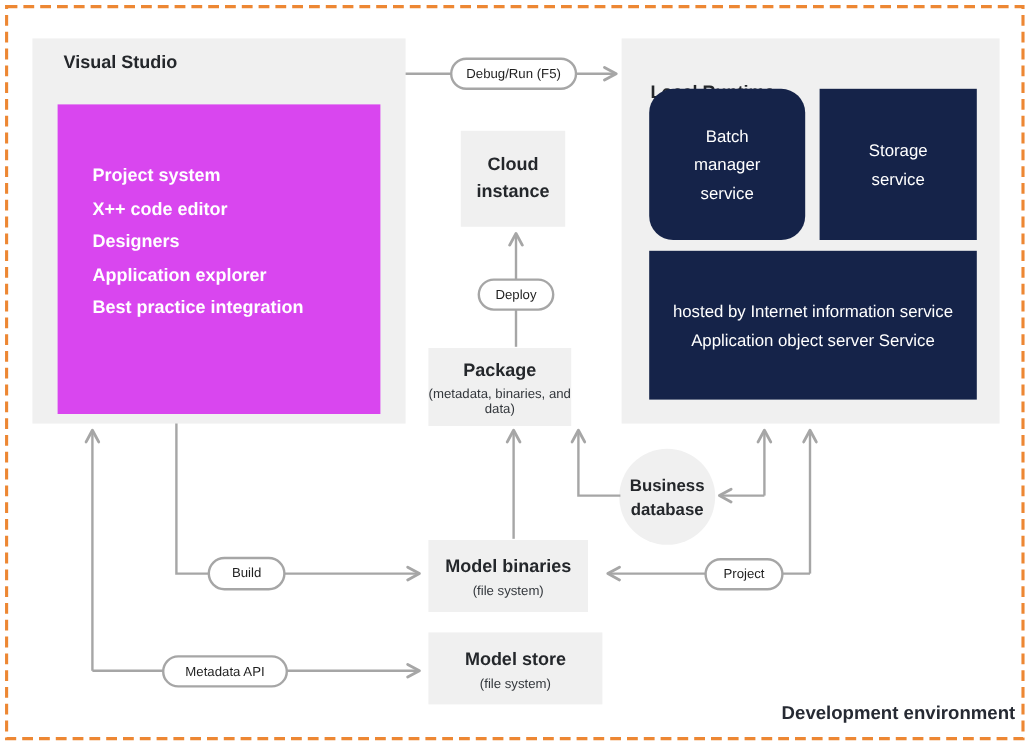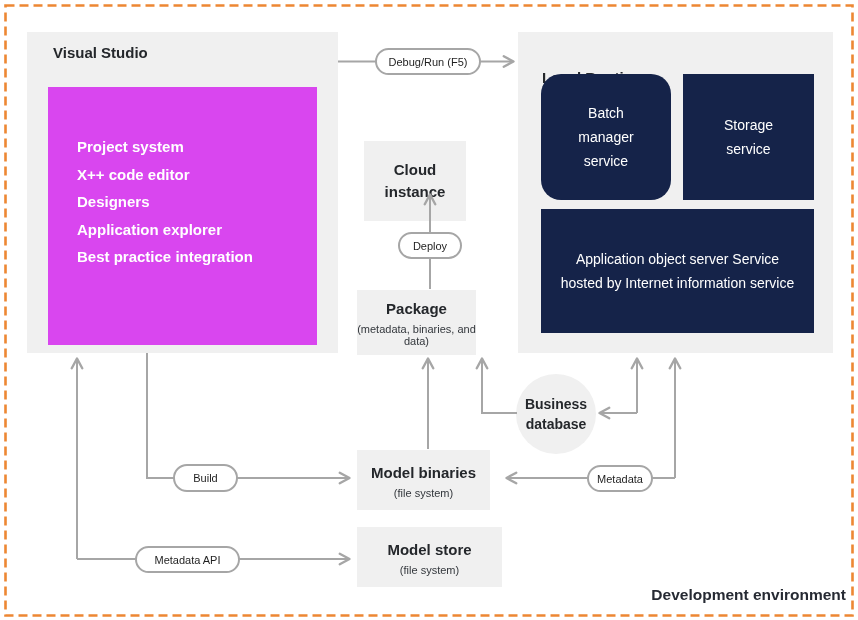--- a/index.html
+++ b/index.html
@@ -29,21 +29,21 @@
   .storage-box .ntxt{width:76px;}
   .aos-box{left:541px;top:209px;width:273px;height:124px;}
   .aos-box .ntxt span{display:block;}
 
   .gray-node{
     position:absolute;background:#f0f0f0;z-index:2;display:flex;flex-direction:column;
     align-items:center;justify-content:center;text-align:center;
   }
   .gray-node .gtitle{font-size:15px;font-weight:700;color:#24272b;line-height:22px;}
   .gray-node .gsub{font-size:11px;font-weight:400;color:#33373c;margin-top:3px;}
-  .cloud-box{left:364px;top:109px;width:102px;height:80px;margin-top:32px;}
+  .cloud-box{left:384px;top:109px;width:87px;height:80px;}
   .cloud-box .gtitle{width:70px;}
   .package-box{left:357px;top:290px;width:119px;height:65px;}
   .binaries-box{left:357px;top:450px;width:133px;height:60px;}
   .store-box{left:357px;top:527px;width:145px;height:60px;}
 
   .db-circle{
     position:absolute;left:516px;top:374px;width:80px;height:80px;border-radius:50%;
     background:#f0f0f0;z-index:2;display:flex;align-items:center;justify-content:center;text-align:center;
   }
   .db-circle .gtitle{font-size:14px;font-weight:700;color:#24272b;line-height:20px;width:70px;}
@@ -89,22 +89,22 @@
   </div>
 
   <div class="navy batch-box">
     <div class="ntxt">Batch manager service</div>
   </div>
   <div class="navy storage-box">
     <div class="ntxt">Storage service</div>
   </div>
   <div class="navy aos-box">
     <div class="ntxt">
+      <span>hosted by Internet information service</span>
       <span>Application object server Service</span>
-      <span>hosted by Internet information service</span>
     </div>
   </div>
 
   <div class="gray-node cloud-box">
     <div class="gtitle">Cloud instance</div>
   </div>
   <div class="gray-node package-box">
     <div class="gtitle">Package</div>
     <div class="gsub">(metadata, binaries, and data)</div>
   </div>
@@ -156,18 +156,18 @@
   <div class="pill pill-deploy">
     <span>Deploy</span>
   </div>
   <div class="pill pill-build">
     <span>Build</span>
   </div>
   <div class="pill pill-metadata">
     <span>Metadata API</span>
   </div>
   <div class="pill pill-runtime">
-    <span>Metadata</span>
+    <span>Project</span>
   </div>
 
   <div class="env-label">Development environment</div>
 
 </div>
 
 </body></html>

